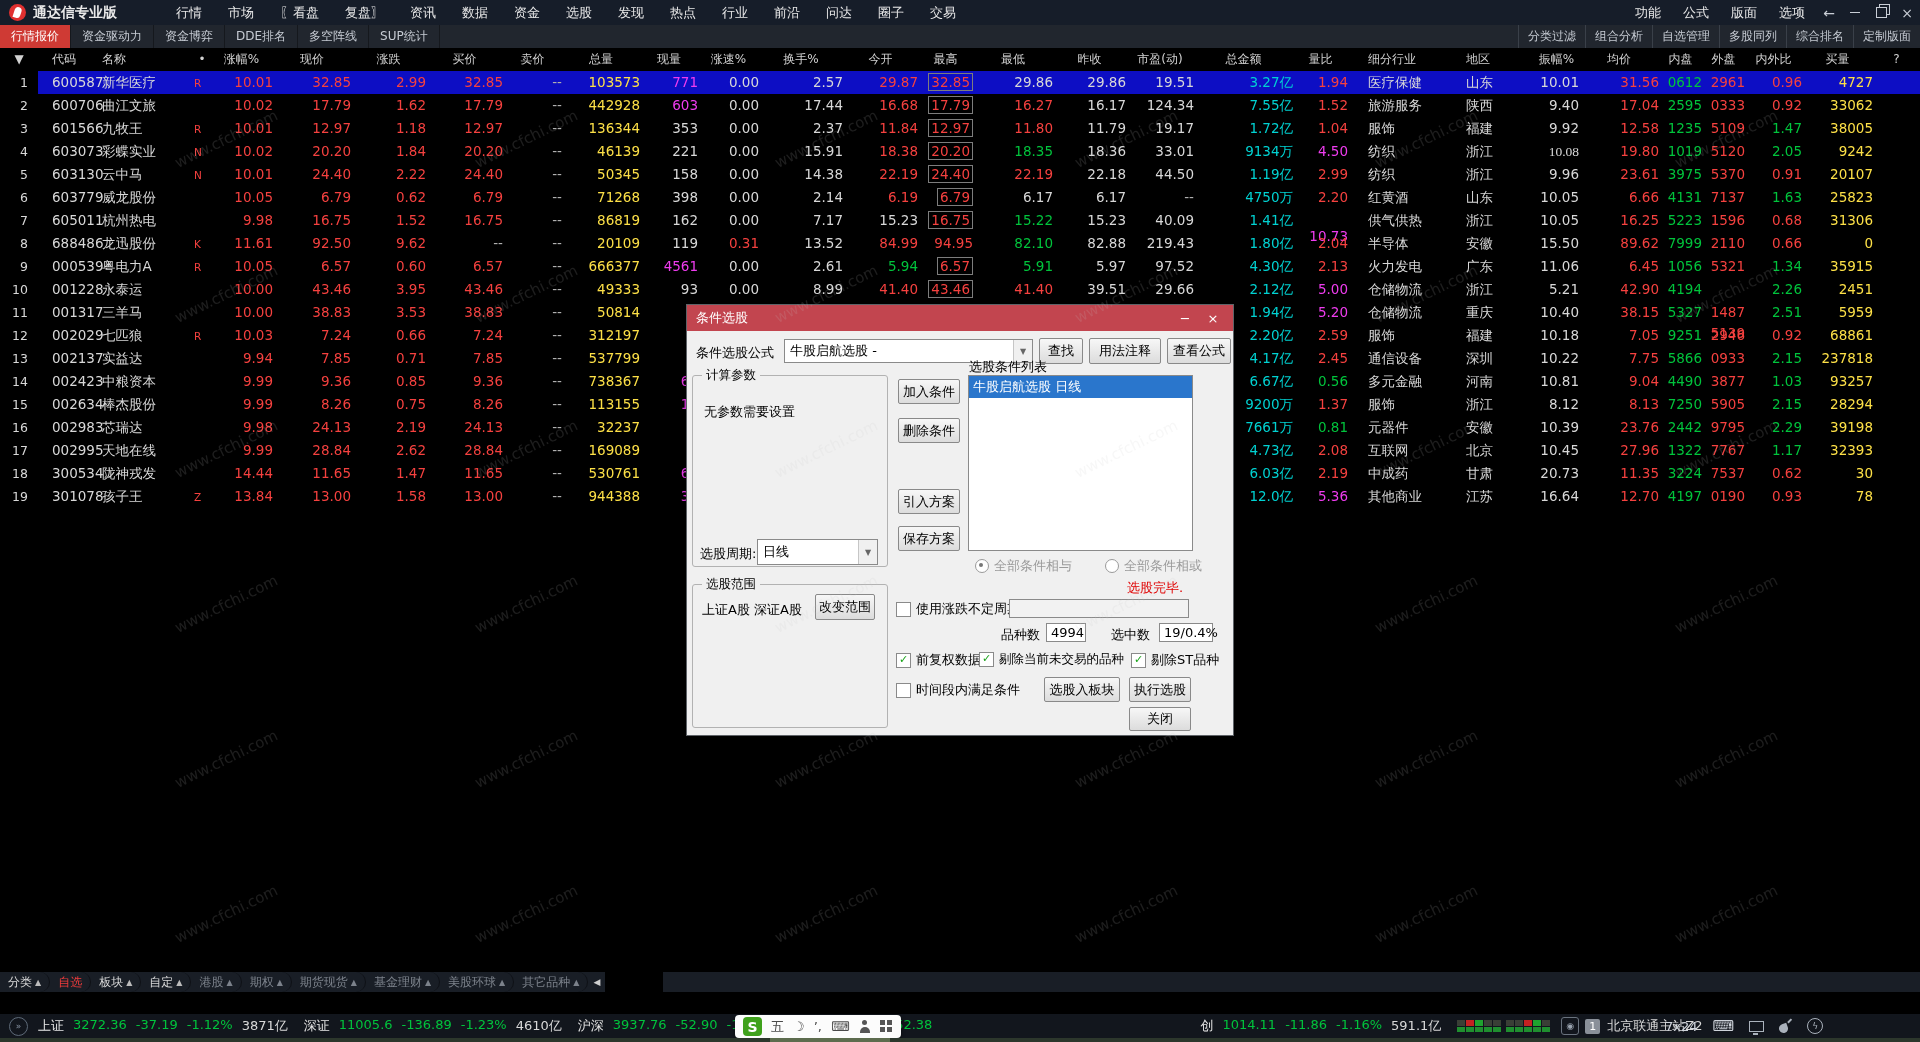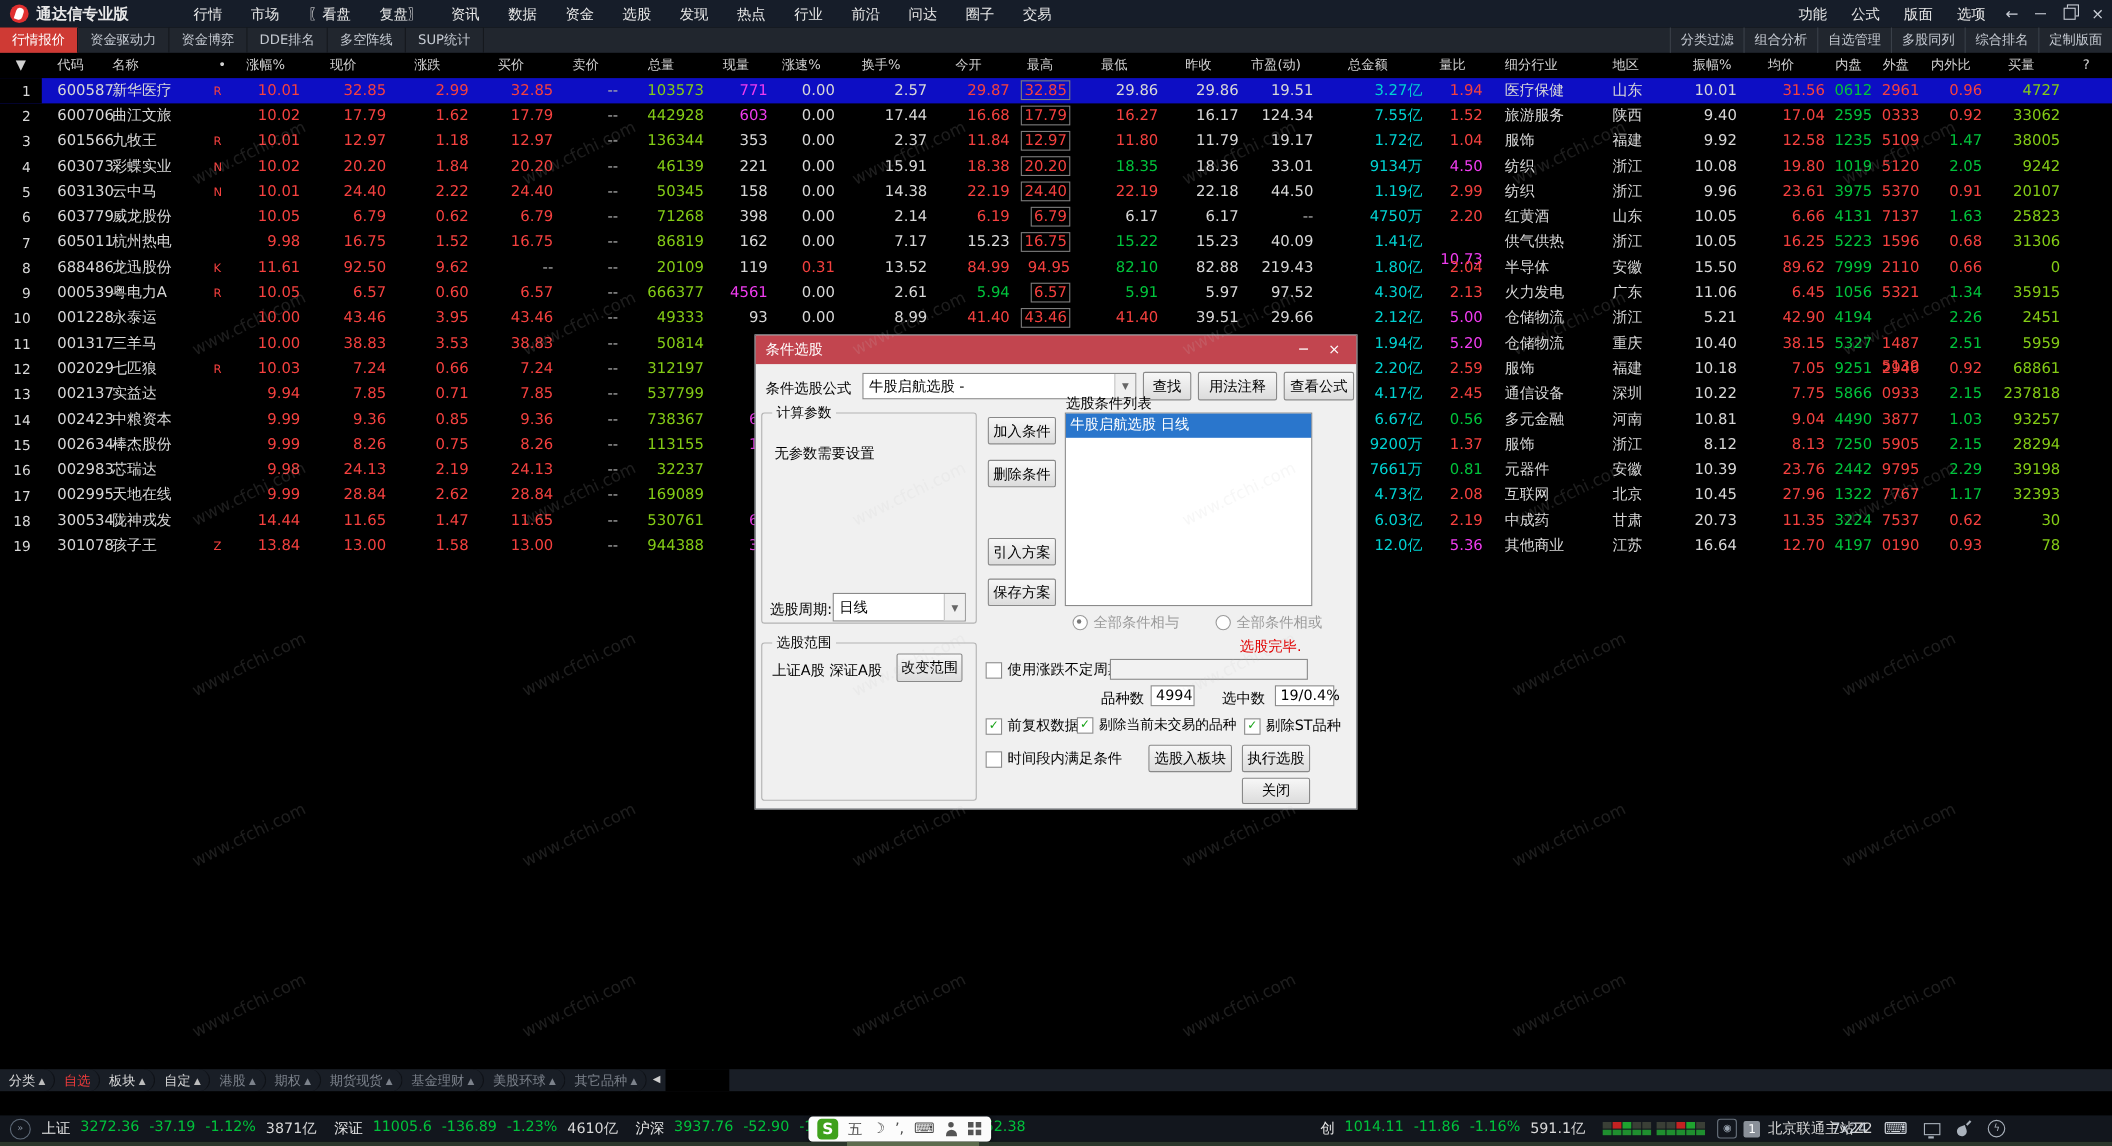--- a/index.html
+++ b/index.html
@@ -33,21 +33,21 @@
   .row.sel{background:#0d0ec4;}
   .row.sel .col-num{background:#000;}
   .cell{flex:none;line-height:23px;white-space:nowrap;overflow:visible;font-size:13.5px;}
   .hcell{line-height:23px;font-size:12px;}
   .a-r{text-align:right;} .a-l{text-align:left;} .a-c{text-align:center;}
   .col-num{color:#c2c2c2;font-size:12.5px;padding-right:10px;box-sizing:border-box;}
   .col-code{padding-left:14px;box-sizing:border-box;}
   .col-industry{padding-left:20px;box-sizing:border-box;}
   .col-area{padding-left:6px;box-sizing:border-box;}
   .col-mark{font-size:10.5px;line-height:25px;}
-  .c-w{color:#d8d8d8;} .c-r{color:#f5413f;} .c-g{color:#00c43c;} .c-y{color:#84cc16;}
+  .c-w{color:#d8d8d8;} .c-r{color:#f5413f;} .c-g{color:#00c43c;} .c-y{color:#fde047;}
   .c-m{color:#ef3cef;} .c-c{color:#00d2d2;} .c-gy{color:#b0b0b0;} .c-rb{color:#f5413f;}
   .boxed{display:inline-block;border:1px solid #7d7d7d;line-height:16px;padding:0 2px;margin-bottom:1px;}
 
   
   .dialog{position:absolute;left:686px;top:304px;width:548px;height:432px;background:#f0f0f0;border:1px solid #5f6368;box-shadow:3px 4px 10px rgba(0,0,0,.65);z-index:40;font-size:13px;color:#000;box-sizing:border-box;}
   .dlg-title{height:26px;background:#c2454f;color:#fff;display:flex;align-items:center;padding:0 9px;font-size:13px;}
   .dlg-ctrl{margin-left:auto;display:flex;gap:6px;}
   .dlg-ctrl span{width:22px;text-align:center;font-size:13px;}
   .dlg-body{position:relative;width:100%;height:404px;}
   .dlg-label{position:absolute;white-space:nowrap;}
@@ -306,21 +306,21 @@
         <span class="cell a-r c-w" style="width: 84px;">15.91</span>
         <span class="cell a-r c-r" style="width: 75px;">18.38</span>
         <span class="cell a-r c-rb" style="width: 55px;"><span class="boxed">20.20</span></span>
         <span class="cell a-r c-g" style="width: 80px;">18.35</span>
         <span class="cell a-r c-w" style="width: 73px;">18.36</span>
         <span class="cell a-r c-w" style="width: 68px;">33.01</span>
         <span class="cell a-r c-c" style="width: 99px;">9134万</span>
         <span class="cell a-r c-m" style="width: 55px;">4.50</span>
         <span class="cell a-l c-w col-industry" style="width: 112px;">纺织</span>
         <span class="cell a-l c-w col-area" style="width: 74px;">浙江</span>
-        <span class="cell a-r c-w" style="width: 45px;">10.08</span>
+        <span class="cell a-r c-w" style="width: 45px; font-family: Liberation Serif, serif;">10.08</span>
         <span class="cell a-r c-r" style="width: 80px;">19.80</span>
         <span class="cell a-r c-g" style="width: 43px;">1019</span>
         <span class="cell a-r c-r" style="width: 43px;">5120</span>
         <span class="cell a-r c-g" style="width: 57px;">2.05</span>
         <span class="cell a-r c-y" style="width: 71px;">9242</span>
       </div>
       <div class="row">
         <span class="cell a-r c-w col-num" style="width: 38px;">5</span>
         <span class="cell a-l c-w col-code" style="width: 64px;">603130</span>
         <span class="cell a-l c-w" style="width: 92px;">云中马</span>

